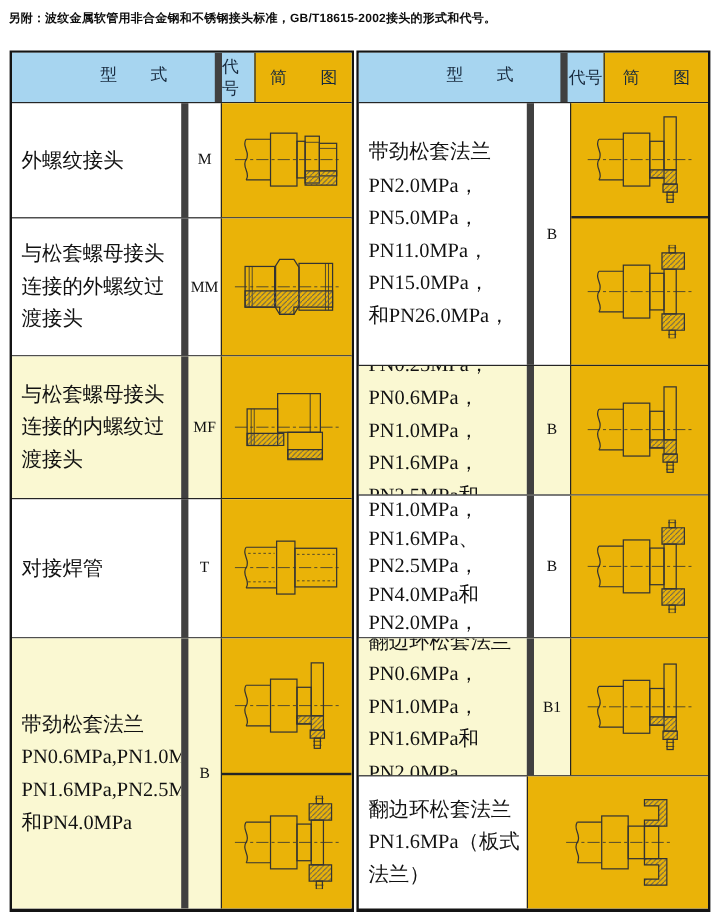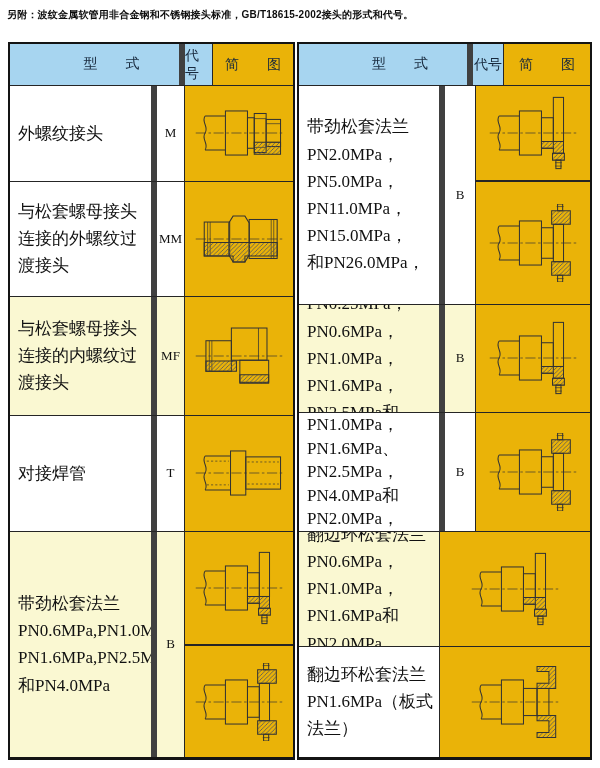--- a/index.html
+++ b/index.html
@@ -295,20 +295,23 @@
               <use href="#sym-flange-full"></use>
             </svg>
         </div>
       </div>
     </div>
 
     <div class="row" style="flex:115 0 0">
       <div class="cell c-type yl"><span>翻边环松套法兰
 PN0.6MPa，PN1.0MPa，
 PN1.6MPa和PN2.0MPa，</span></div>
+      <div class="cell c-code yl">
+          <span>B1</span>
+        </div>
       <div class="cell c-diag">
         <div class="subdiag">
           <svg class="diagram" viewBox="0 0 110 92">
               <use href="#sym-flange-up"></use>
             </svg>
         </div>
       </div>
     </div>
 
     <div class="row" style="flex:112 0 0">

